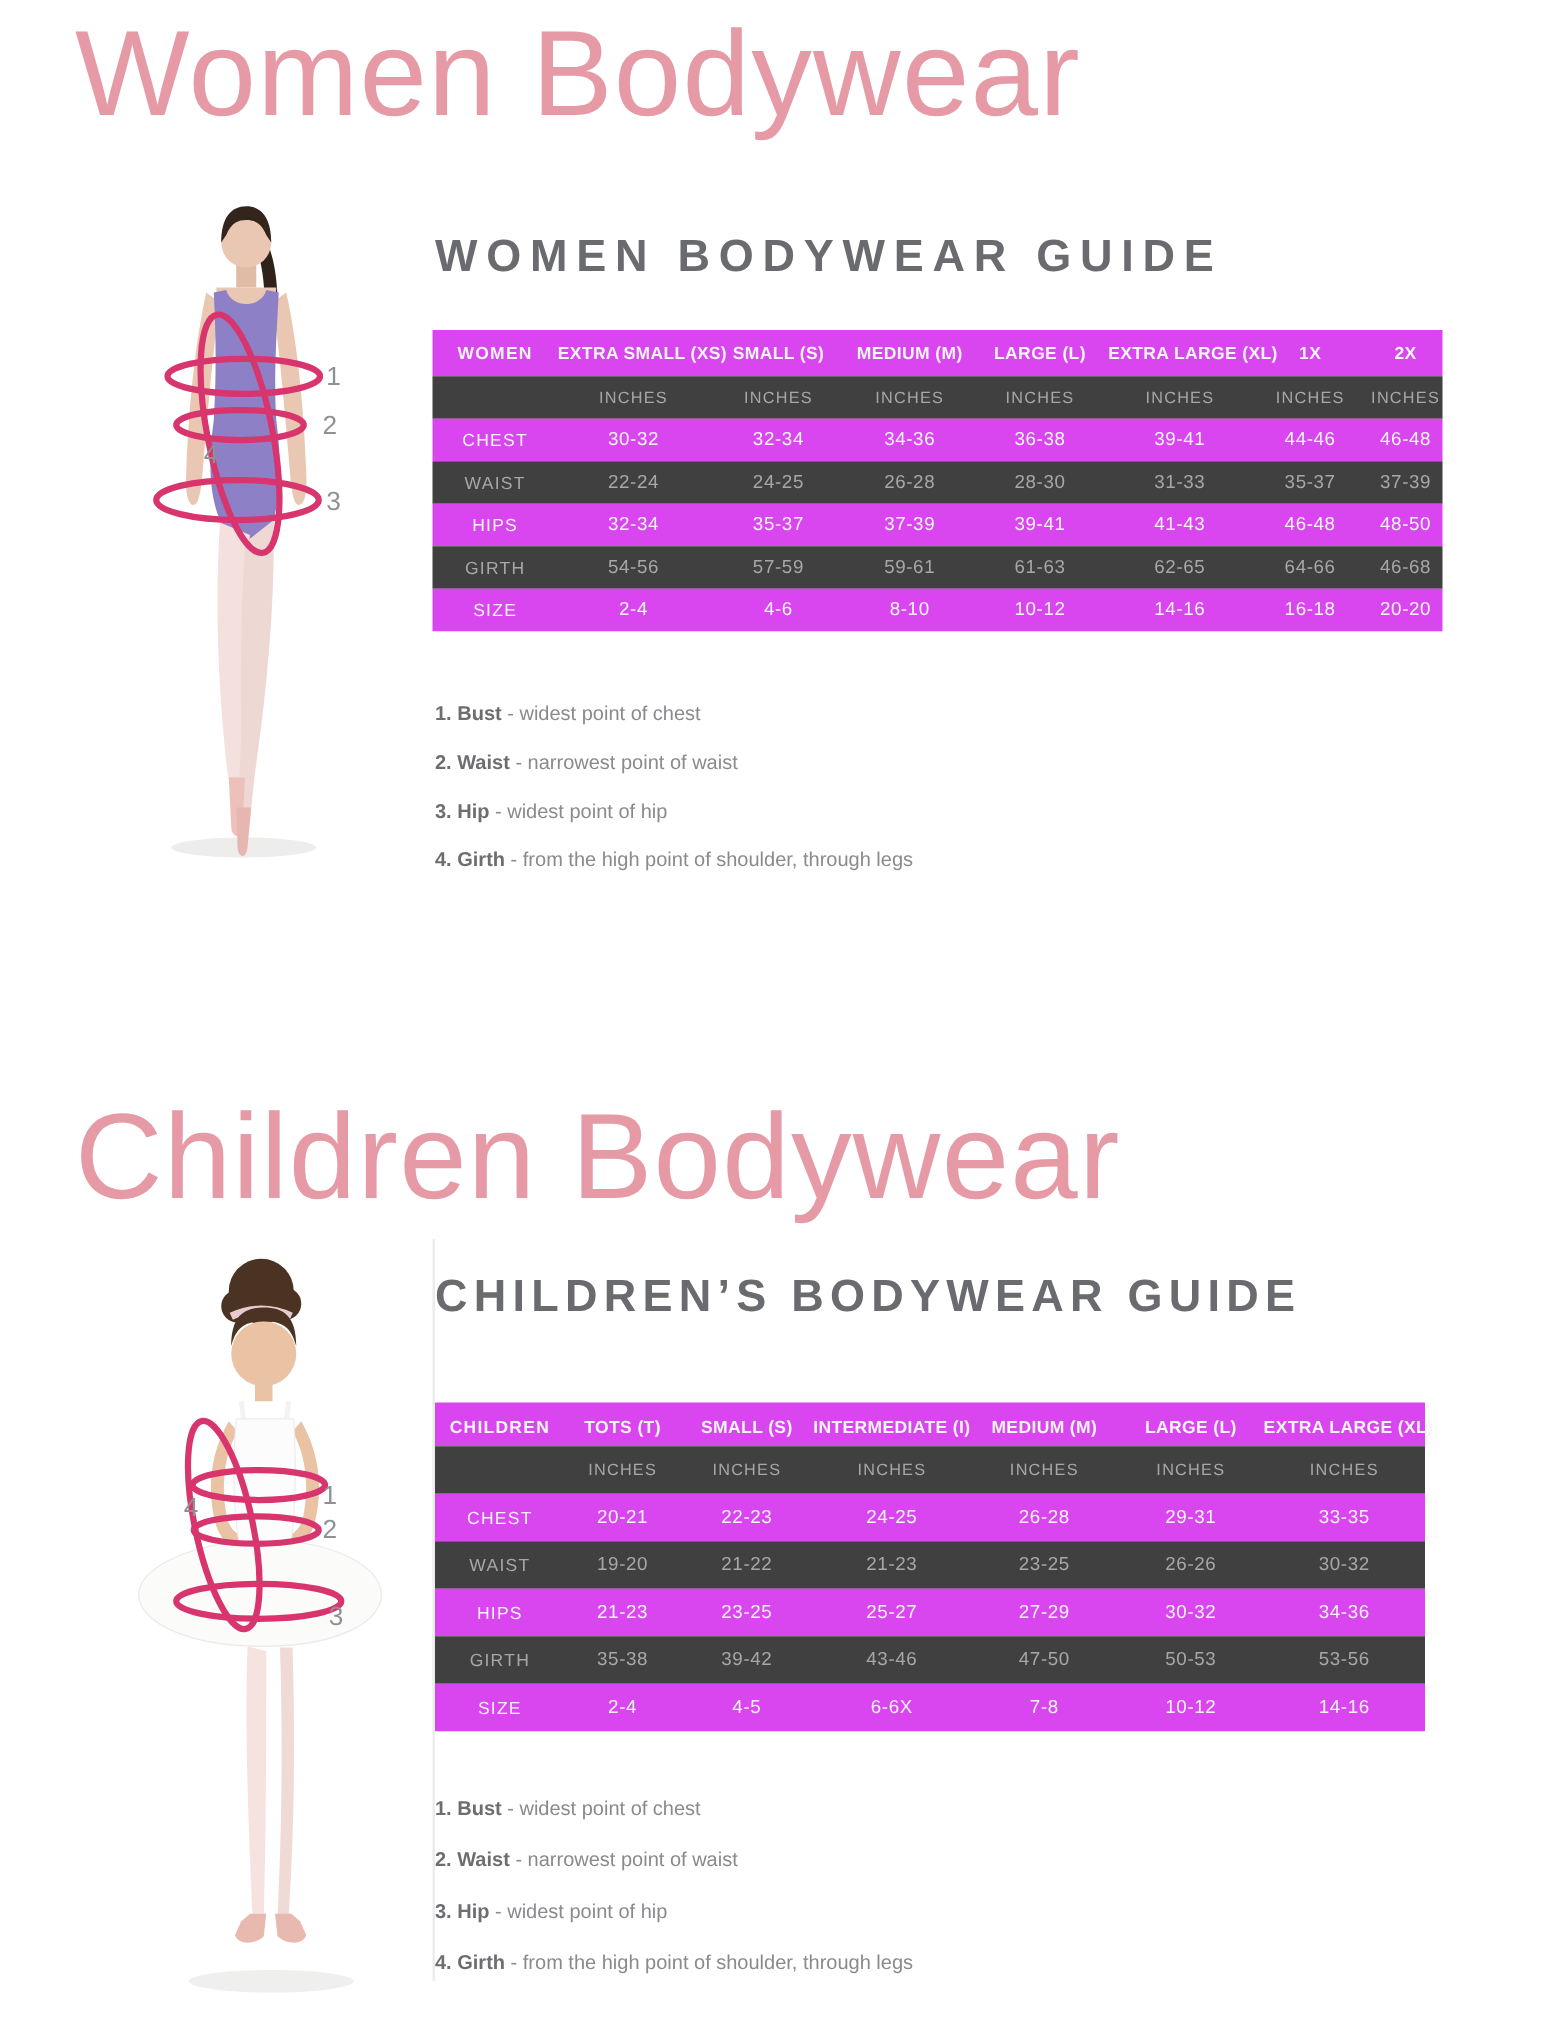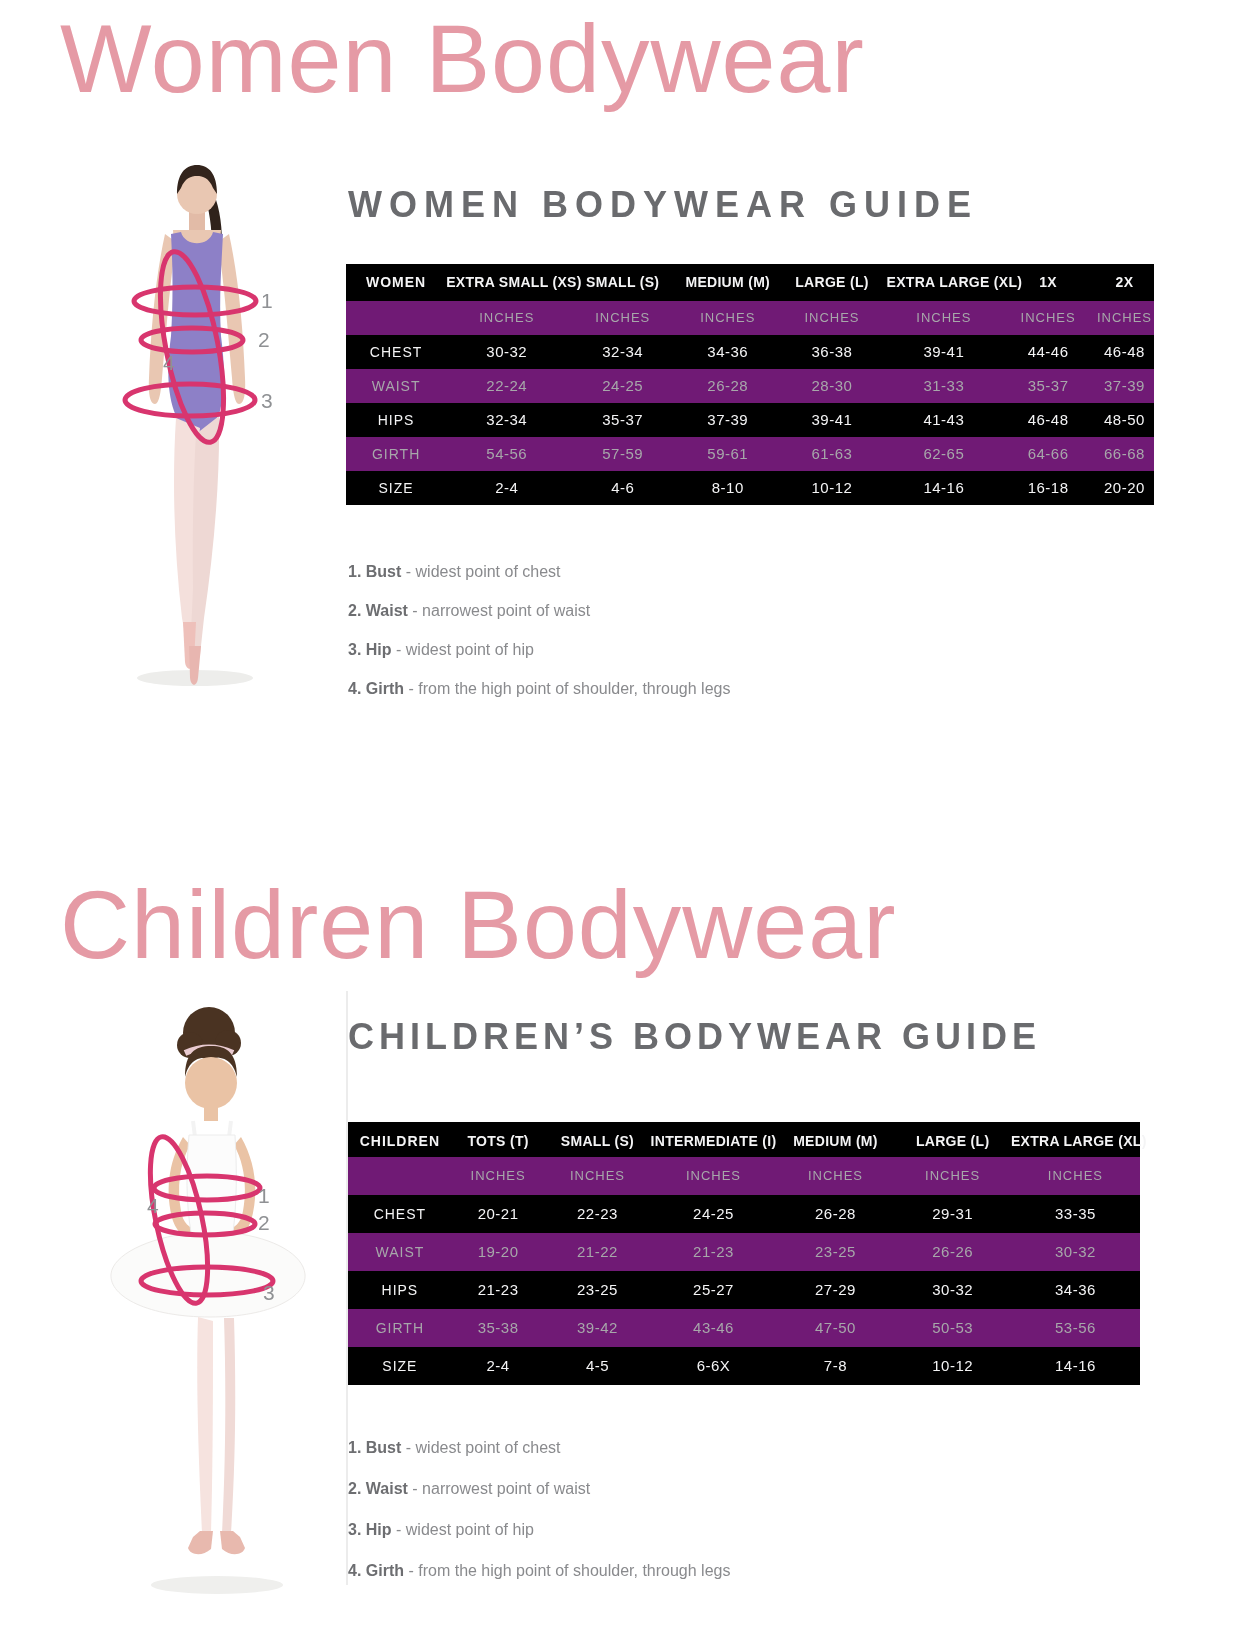--- a/index.html
+++ b/index.html
@@ -26,22 +26,22 @@
   #children-table{left:348px;top:1122px;width:792px;}
 
   .trow{display:grid;text-align:center;}
   #women-table .trow{grid-template-columns:12.4% 15% 13.7% 12.3% 13.5% 14.2% 11.6% 7.3%;
                      height:34px;line-height:34px;}
   #women-table .trow.head{height:37px;line-height:37px;}
   #children-table .trow{grid-template-columns:13.1% 11.7% 13.4% 15.9% 14.9% 14.7% 16.3%;
                         height:38px;line-height:38px;}
   #children-table .trow.head{height:35px;line-height:39px;}
 
-  .trow.band{background:#000000;color:#f2f2f3;}
-  .trow.plain{background:#701a75;color:#a7a7aa;}
+  .trow.band{background:#d946ef;color:#f2f2f3;}
+  .trow.plain{background:#404040;color:#a7a7aa;}
   .trow .tcell{white-space:nowrap;overflow:visible;font-size:15px;letter-spacing:0.5px;}
   .trow.head .tcell{font-weight:700;color:#ffffff;font-size:14px;letter-spacing:0.3px;}
   .trow.units .tcell{font-size:13px;letter-spacing:1px;}
   .trow .tcell:first-child{font-size:14px;letter-spacing:1px;}
   .trow.band .tcell{color:#f4f4f5;}
 
   .legend{position:absolute;left:348px;}
   #women-legend{top:560px;}
   #children-legend{top:1436px;}
   .legend-item{margin:0 0 16px 0;font-size:16px;line-height:23px;color:#898a8d;white-space:nowrap;}
@@ -141,21 +141,21 @@
           <div class="tcell">48-50</div>
         </div>
         <div class="trow plain">
           <div class="tcell">GIRTH</div>
           <div class="tcell">54-56</div>
           <div class="tcell">57-59</div>
           <div class="tcell">59-61</div>
           <div class="tcell">61-63</div>
           <div class="tcell">62-65</div>
           <div class="tcell">64-66</div>
-          <div class="tcell">66-68</div>
+          <div class="tcell">46-68</div>
         </div>
         <div class="trow band">
           <div class="tcell">SIZE</div>
           <div class="tcell">2-4</div>
           <div class="tcell">4-6</div>
           <div class="tcell">8-10</div>
           <div class="tcell">10-12</div>
           <div class="tcell">14-16</div>
           <div class="tcell">16-18</div>
           <div class="tcell">20-20</div>

